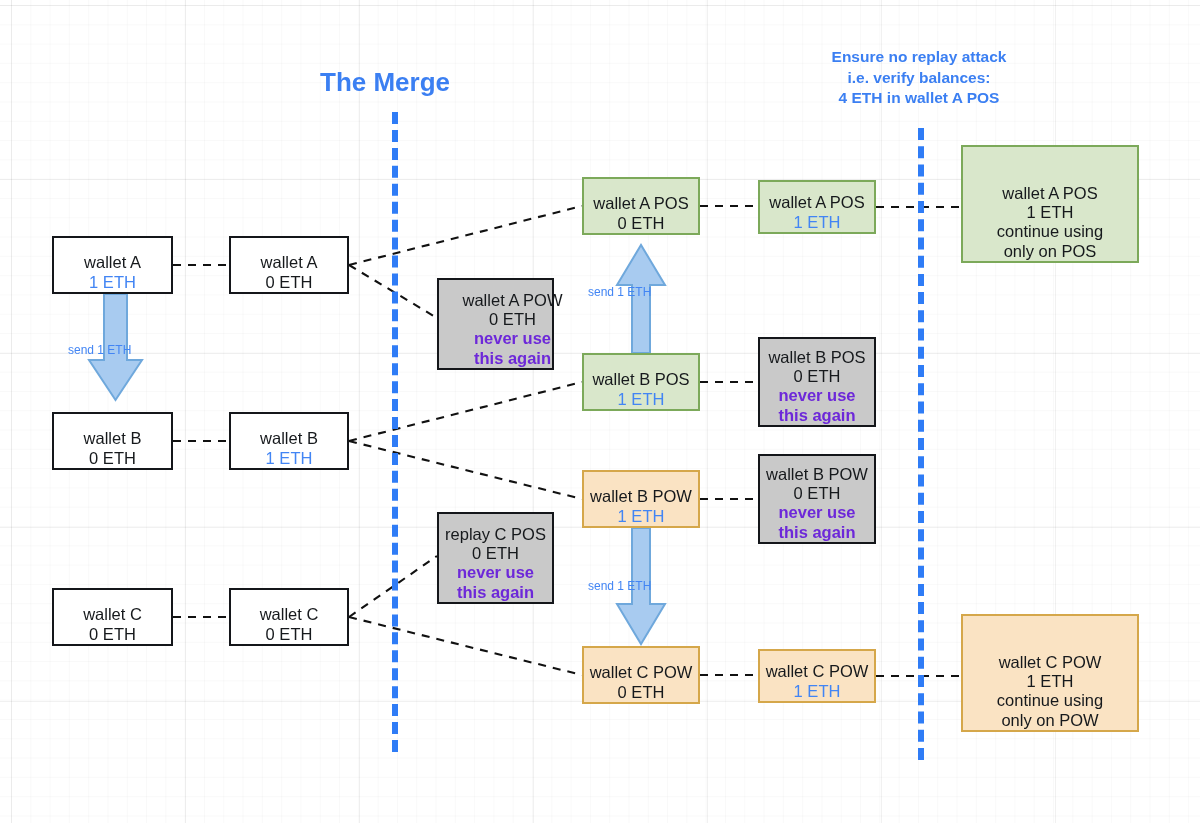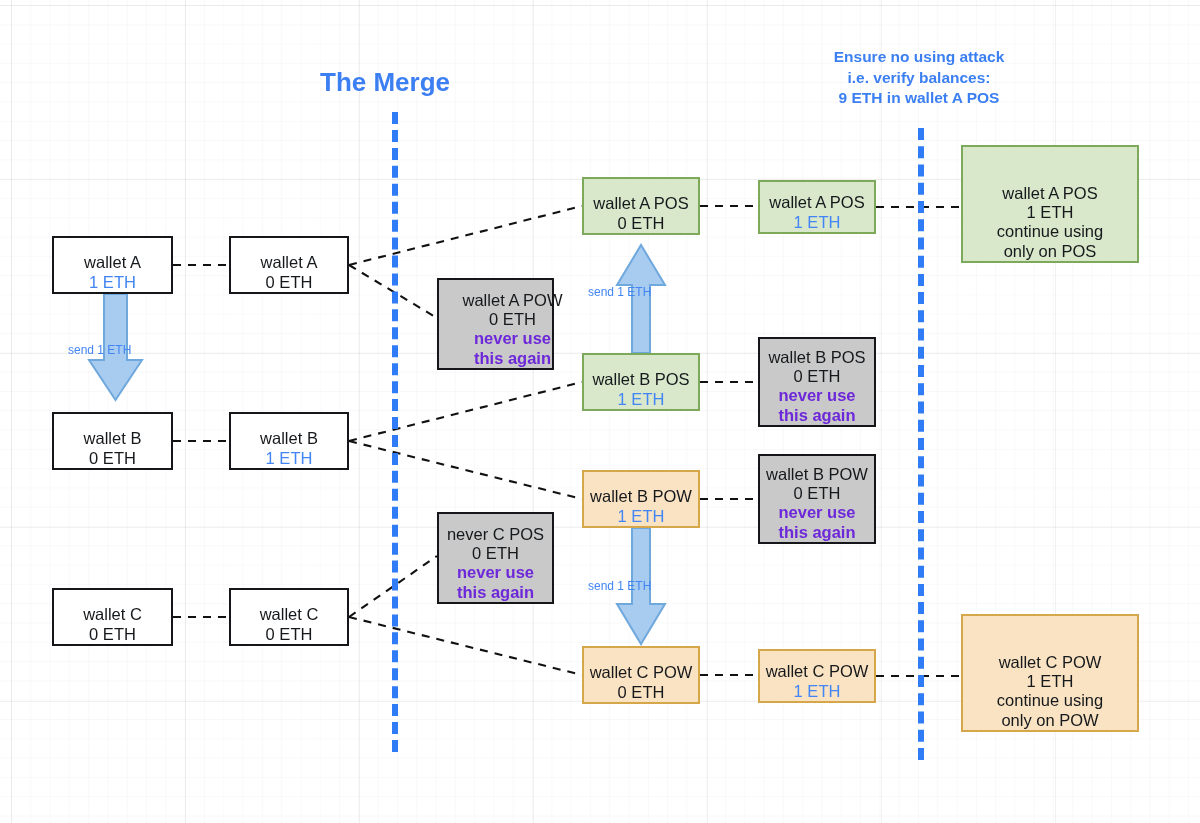--- a/index.html
+++ b/index.html
@@ -127,23 +127,23 @@
     </g>
   </svg>
 
   <div class="vline" style="left:392px; top:112px; height:640px;"></div>
 
   <div class="vline" style="left:918px; top:128px; height:632px;"></div>
 
   <div class="merge-title" style="left:320px; top:67px;">The Merge</div>
 
   <div class="note-blue" style="left:818px; top:47px; width:202px;">
-    <span class="ln">Ensure no using attack</span>
+    <span class="ln">Ensure no replay attack</span>
     <span class="ln">i.e. verify balances:</span>
-    <span class="ln">9 ETH in wallet A POS</span>
+    <span class="ln">4 ETH in wallet A POS</span>
   </div>
 
   <div class="arrow-label" style="left:68px; top:343px;">send 1 ETH</div>
   <div class="arrow-label" style="left:588px; top:285px;">send 1 ETH</div>
   <div class="arrow-label" style="left:588px; top:579px;">send 1 ETH</div>
 
   <div id="nodes">
       <div class="node n-plain" style="left: 52px; top: 236px; width: 121px; height: 58px;">
         <span class="ln ">wallet A</span>
         <span class="ln eth-blue">1 ETH</span>
@@ -168,21 +168,21 @@
         <span class="ln ">wallet C</span>
         <span class="ln ">0 ETH</span>
       </div>
       <div class="node n-dead" style="left: 437px; top: 278px; width: 117px; height: 92px; padding-left: 34px;">
         <span class="ln ">wallet A POW</span>
         <span class="ln ">0 ETH</span>
         <span class="ln warn">never use</span>
         <span class="ln warn">this again</span>
       </div>
       <div class="node n-dead" style="left: 437px; top: 512px; width: 117px; height: 92px;">
-        <span class="ln ">never C POS</span>
+        <span class="ln ">replay C POS</span>
         <span class="ln ">0 ETH</span>
         <span class="ln warn">never use</span>
         <span class="ln warn">this again</span>
       </div>
       <div class="node n-pos" style="left: 582px; top: 177px; width: 118px; height: 58px;">
         <span class="ln ">wallet A POS</span>
         <span class="ln ">0 ETH</span>
       </div>
       <div class="node n-pos" style="left: 582px; top: 353px; width: 118px; height: 58px;">
         <span class="ln ">wallet B POS</span>

